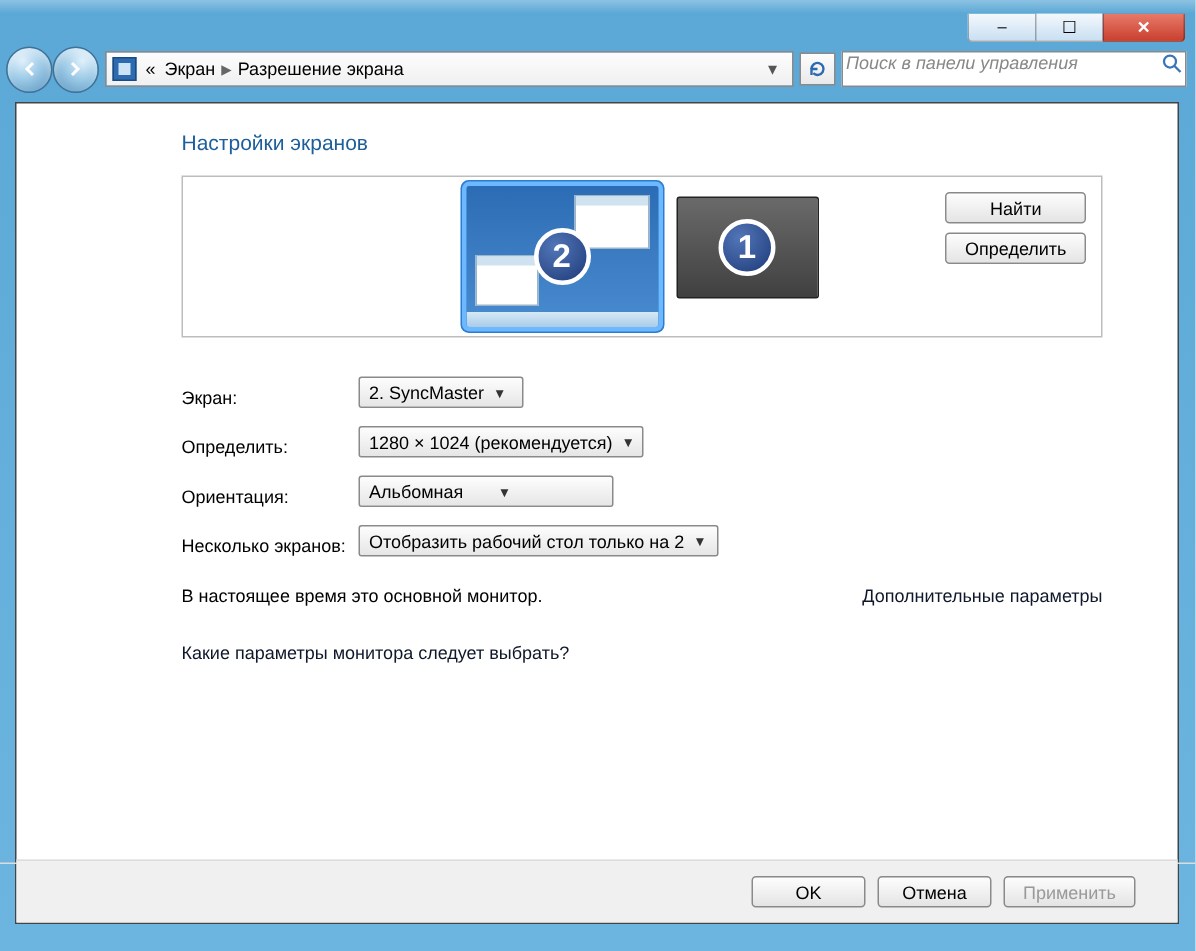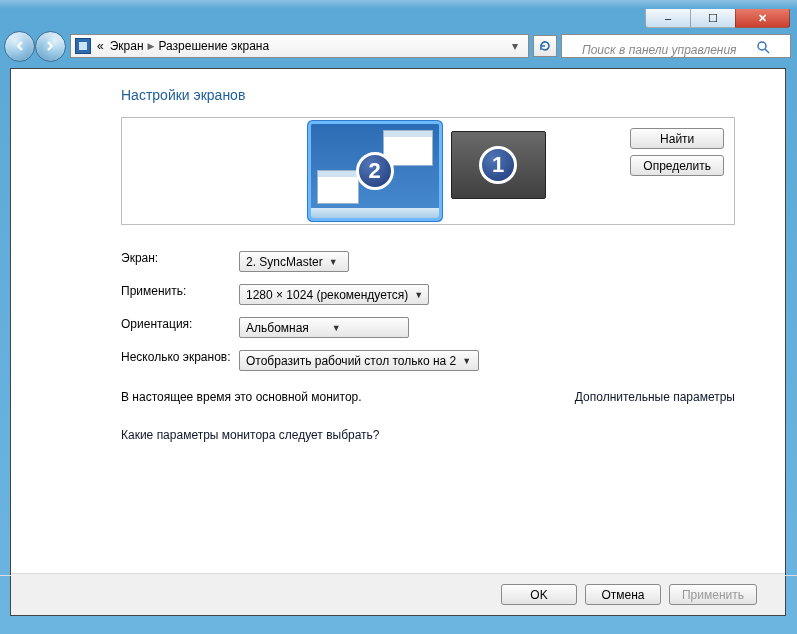--- a/index.html
+++ b/index.html
@@ -75,22 +75,22 @@
     width: 24px; height: 22px;
     border: 1px solid #8a8a8a;
     background: linear-gradient(#fdfdfd,#e9e9e9);
     display:flex;align-items:center;justify-content:center;
     color:#2d6ab0; font-size:13px; font-weight:bold;
   }
   .search-bar {
     width: 230px; height: 24px;
     background: #fff;
     border: 1px solid #8a8a8a;
-    display: flex; align-items: flex-end;
-    padding: 0 20px;
+    display: flex; align-items: flex-start;
+    padding: 0 2px;
     color: #888;
     font-style: italic;
   }
   .search-bar .mag { margin-left: auto; color:#3a74b8; font-style:normal; font-size:14px;}
 
   .window-body {
     position: absolute;
     top: 68px; left: 10px; right: 11px; bottom: 18px;
     background: #fff;
     border: 1px solid #444;
@@ -164,21 +164,21 @@
     background: radial-gradient(circle at 35% 30%, #5276b8,#1e3a78);
     border: 3px solid #fff;
     color: #fff;
     font-size: 22px;
     font-weight: bold;
     display:flex;align-items:center;justify-content:center;
     z-index: 2;
   }
   .form-row {
     display: flex;
-    align-items: flex-start;
+    align-items: flex-end;
     margin-bottom: 12px;
   }
   .form-row .lbl { width: 118px; }
   .dd {
     height: 21px;
     background: linear-gradient(#fdfdfd,#e6e6e6);
     border: 1px solid #8a8a8a;
     border-radius: 2px;
     display: flex; align-items: center;
     padding: 0 4px 0 6px;
@@ -289,21 +289,21 @@
     </div>
 
     <div class="form-row">
       <div class="lbl">Экран:</div>
       <div class="dd screen">
         <span>2. SyncMaster</span>
         <span class="arrow">▼</span>
       </div>
     </div>
     <div class="form-row">
-      <div class="lbl">Применить:</div>
+      <div class="lbl">Определить:</div>
       <div class="dd res">
         <span>1280 × 1024 (рекомендуется)</span>
         <span class="arrow">▼</span>
       </div>
     </div>
     <div class="form-row">
       <div class="lbl">Ориентация:</div>
       <div class="dd ori">
         <span>Альбомная</span>
         <span class="arrow">▼</span>

